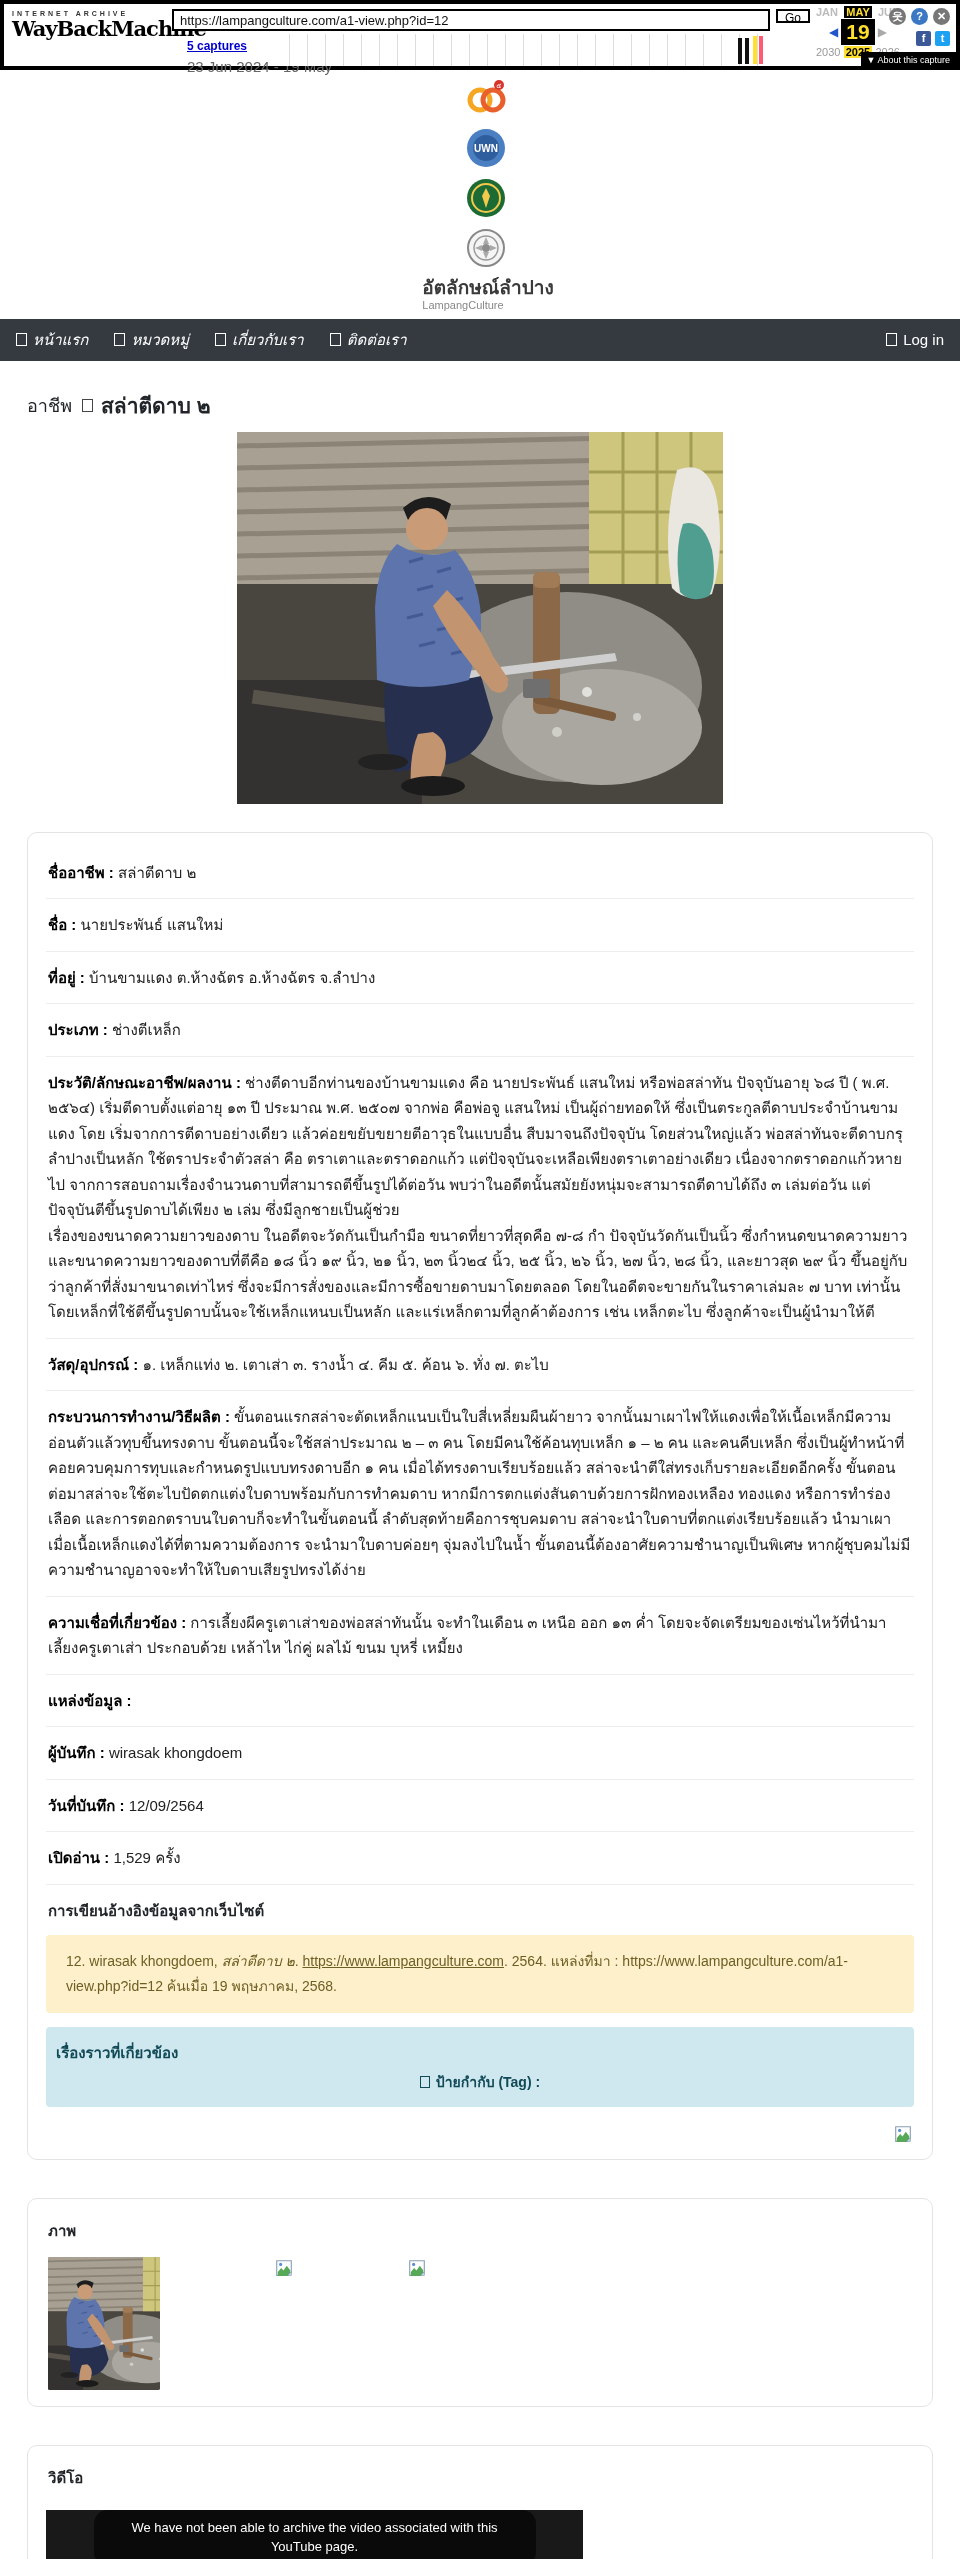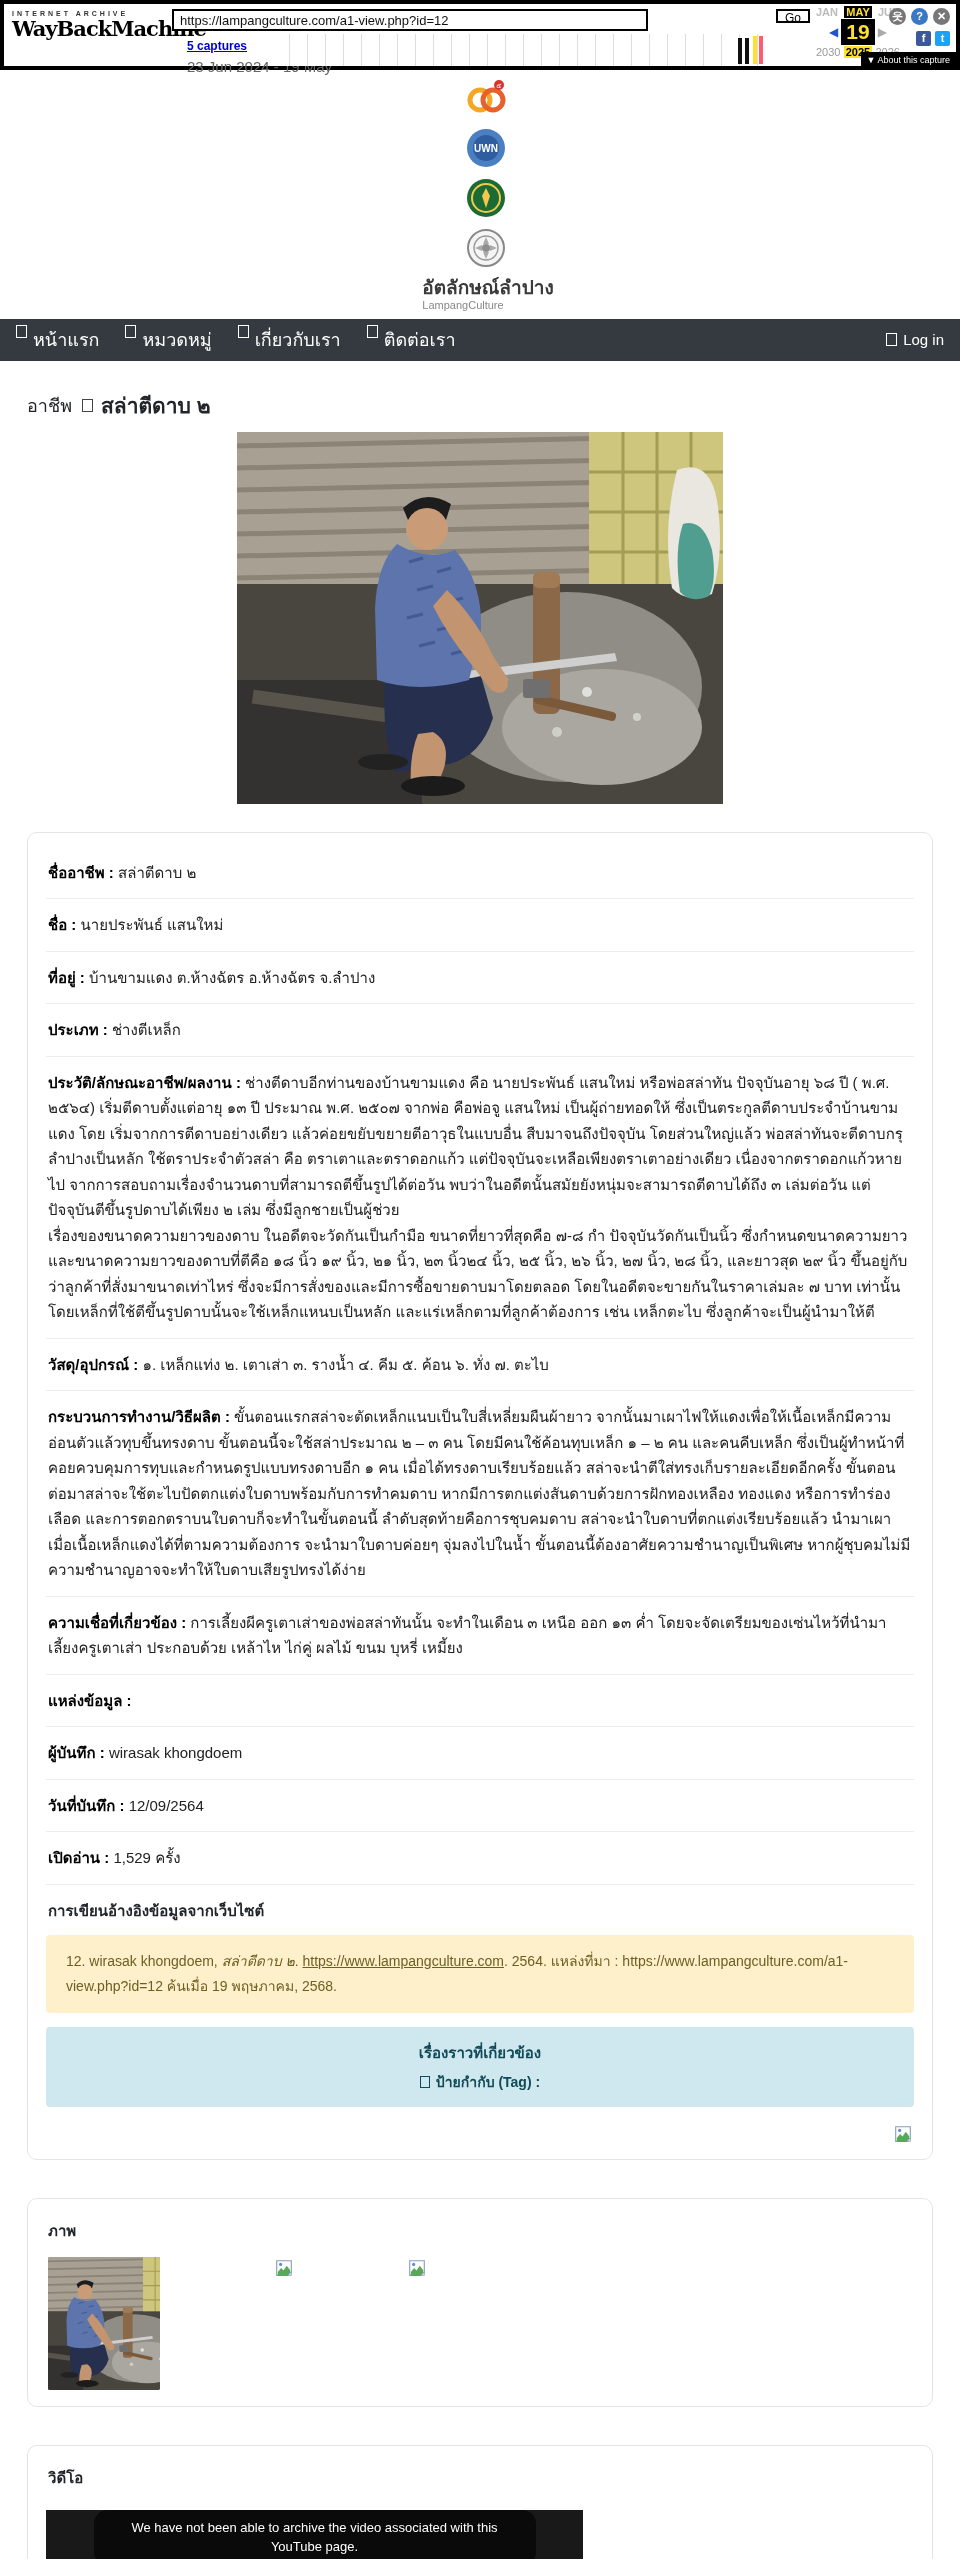--- a/index.html
+++ b/index.html
@@ -3,21 +3,21 @@
 <meta charset="utf-8">
 <style>
   * { box-sizing: border-box; margin: 0; padding: 0; }
   html,body { width: 960px; background:#fff; font-family:"Liberation Sans", sans-serif; color:#212529; }
 
   
   .wb { position:relative; height:70px; background:#fff; border:4px solid #000; }
   .wb-logo { position:absolute; left:8px; top:6px; width:150px; cursor:pointer; }
   .wb-ia { font-size:7px; letter-spacing:3px; color:#333; font-weight:bold; }
   .wb-wm { font-size:21px; font-weight:bold; letter-spacing:-1px; color:#000; line-height:1.1; font-family:"DejaVu Serif", serif; }
-  .wb-url { position:absolute; left:168px; top:5px; width:476px; height:22px; border:2px solid #000; font-size:13px; padding:0 6px; color:#111; }
+  .wb-url { position:absolute; left:168px; top:5px; width:598px; height:22px; border:2px solid #000; font-size:13px; padding:0 6px; color:#111; }
   .wb-go { position:absolute; left:772px; top:5px; width:34px; height:14px; background:#fff; border:2px solid #000; font-size:12px; cursor:pointer; }
   .wb-caps { position:absolute; left:183px; top:32px; width:92px; }
   .wb-captures { color:#00c; text-decoration:underline; font-size:12px; font-weight:bold; cursor:pointer; }
   .wb-range { font-size:15px; color:#666; margin-top:4px; white-space:nowrap; }
   .wb-spark { position:absolute; left:268px; top:30px; width:500px; height:32px;
               background:repeating-linear-gradient(90deg,#fff 0 17px,#ddd 17px 18px); }
   .wb-bar { position:absolute; bottom:2px; width:4px; }
   .b1 { left:466px; height:26px; background:#111; }
   .b2 { left:473px; height:26px; background:#111; }
   .b3 { left:481px; height:28px; background:#ffe02e; }
@@ -46,42 +46,42 @@
 
   
   .site-header { display:flex; align-items:center; gap:10px; padding:8px 0 8px 12px; background:#fff;flex-direction:column; }
   .logo { width:40px; height:40px; flex:0 0 auto; }
   .brand { margin-left:4px; }
   .brand-th { font-size:19px; color:#3a3a3a; font-weight:bold; line-height:1.1; }
   .brand-en { font-size:11px; color:#888; }
 
   
   .navbar { height:42px; background:#343a40; display:flex; align-items:center; padding:0 16px; color:#fff; }
-  .nav-item { display:flex; align-items:flex-start; font-size:18px; color:#fff; margin-right:26px; cursor:pointer; text-decoration:none; }
+  .nav-item { display:flex; align-items:center; font-size:15px; color:#fff; margin-right:26px; cursor:pointer; text-decoration:none;font-style:italic; }
   .login { margin-left:auto; display:flex; align-items:center; font-size:15px; color:#fff; cursor:pointer; text-decoration:none; }
   .ph-box { display:inline-block; width:11px; height:13px; border:1.5px solid currentColor; margin-right:6px; flex:0 0 auto; }
 
   
   .container { width:906px; margin:0 auto; }
   .page-title { margin:28px 0 10px 0; font-size:18px; color:#212529; display:flex; align-items:center; }
   .page-title .ph-box { margin:0 8px 0 10px; color:#444; }
   .page-title b { font-size:21px; }
   .hero { display:block; margin:6px auto 28px auto; }
 
   .card { border:1px solid #e4e4e4; border-radius:10px; padding:14px 18px; margin-bottom:38px; background:#fff; }
 
   .drow { padding:13px 2px; font-size:15px; line-height:1.7; }
   .drow + .drow, .drow + .cite-wrap .cite-head { border-top:1px solid #ededed; }
   .dlabel { font-weight:bold; color:#000; }
   .dvalue { color:#222; white-space:pre-line; }
   .cite-head { padding:14px 2px 8px 2px; font-size:15px; font-weight:bold; border-top:1px solid #ededed; }
   .cite-box { background:#fdf0ca; border-radius:4px; padding:14px 20px; font-size:14px; line-height:1.8; color:#6d5f23; margin:4px 0 14px 0; }
   .cite-box i { font-style:italic; }
   .cite-link { color:#6d5f23; text-decoration:underline; cursor:pointer; }
-  .related-box { background:#cfe7ee; border-radius:4px; text-align:center; padding:14px 10px; margin:14px 0 10px 0; color:#114a57; }
+  .related-box { background:#cfe7ee; border-radius:4px; text-align:left; padding:14px 10px; margin:14px 0 10px 0; color:#114a57; }
   .related-title { font-size:15px; font-weight:bold; margin-bottom:6px; }
   .related-tag { font-size:14px; font-weight:bold; display:flex; align-items:center; justify-content:center; }
   .related-tag .ph-box { width:10px; height:12px; }
   .card-brokenrow { display:flex; justify-content:flex-end; padding:8px 2px 2px 2px; }
   .broken { width:18px; height:18px; }
 
   .card-title { font-size:15px; font-weight:bold; padding:6px 2px 12px 2px; }
   .thumbs { display:flex; align-items:flex-start; padding:2px; }
   .thumb { flex:0 0 auto; border-radius:2px; overflow:hidden; cursor:pointer; }
   .thumbs .broken { margin-left:115px; margin-top:2px; }

